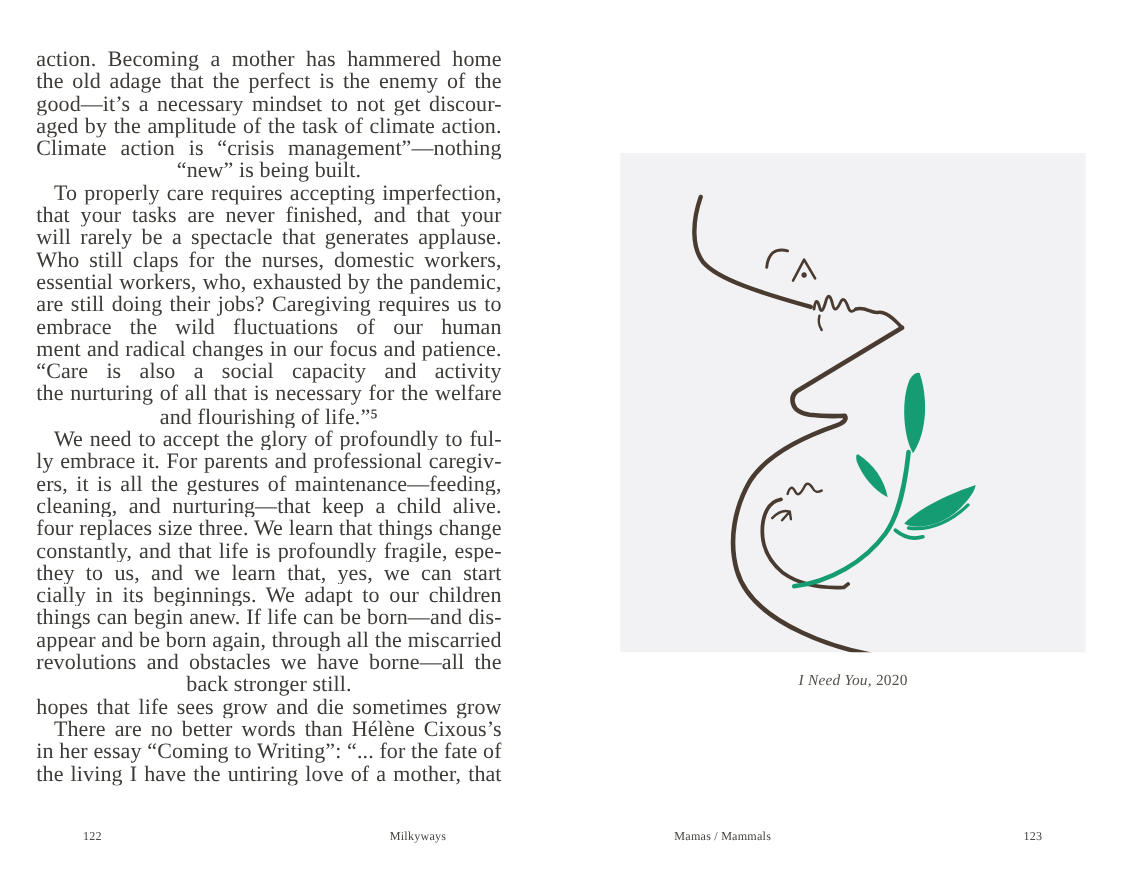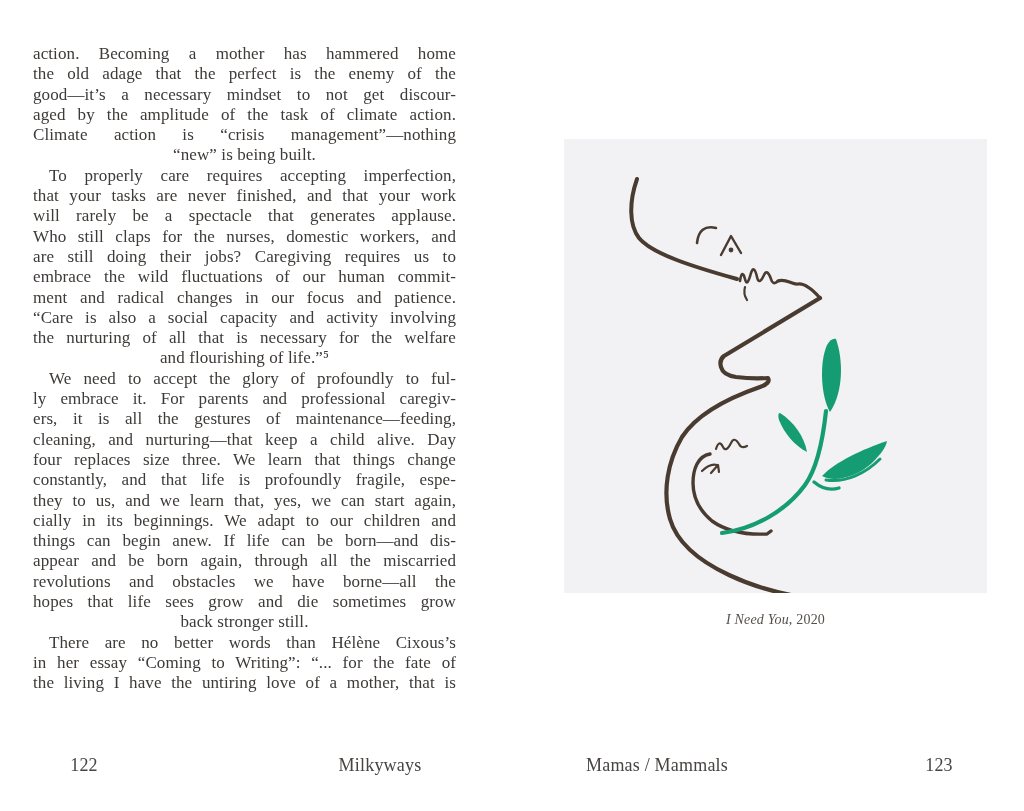--- a/index.html
+++ b/index.html
@@ -17,21 +17,21 @@
     background: #ffffff;
     font-family: "Liberation Serif", "DejaVu Serif", serif;
     color: #3d3a37;
   }
   
   .text-column {
     position: absolute;
     left: 33px;
     top: 44px;
     width: 423px;
-    font-size: 17px;
+    font-size: 20px;
     line-height: 20.3px;
     letter-spacing: 0.1px;
     color: #3d3a37;
   }
   .line {
     height: 20.3px;
     overflow: hidden;
     text-align: justify;
   }
   .line::after {
@@ -69,21 +69,21 @@
     font-size: 14px;
     letter-spacing: 0.2px;
     color: #55504b;
   }
   .caption .title { font-style: italic; }
 
   
   .foot {
     position: absolute;
     top: 755px;
-    font-size: 18px;
+    font-size: 11px;
     letter-spacing: 0.2px;
     color: #474441;
     text-align: center;
   }
   .folio-left   { left: 60px;  width: 48px; }
   .runhead-left { left: 310px; width: 140px; }
   .runhead-right{ left: 577px; width: 160px; }
   .folio-right  { left: 915px; width: 48px; }
 
   .ink   { stroke: var(--ink, #4a3b31); fill: none; stroke-linecap: round; stroke-linejoin: round; }
@@ -99,39 +99,40 @@
       <div class="line">action. Becoming a mother has hammered home</div>
       <div class="line">the old adage that the perfect is the enemy of the</div>
       <div class="line">good—it’s a necessary mindset to not get discour-</div>
       <div class="line">aged by the amplitude of the task of climate action.</div>
       <div class="line">Climate action is “crisis management”—nothing</div>
       <div class="line last">“new” is being built.</div>
       <div class="line indent">To properly care requires accepting imperfection,</div>
       <div class="line">that your tasks are never finished, and that your work</div>
       <div class="line">will rarely be a spectacle that generates applause.</div>
       <div class="line">Who still claps for the nurses, domestic workers, and</div>
+      <div class="line">essential workers, who, exhausted by the pandemic,</div>
       <div class="line">are still doing their jobs? Caregiving requires us to</div>
       <div class="line">embrace the wild fluctuations of our human commit-</div>
       <div class="line">ment and radical changes in our focus and patience.</div>
       <div class="line">“Care is also a social capacity and activity involving</div>
       <div class="line">the nurturing of all that is necessary for the welfare</div>
       <div class="line last">and flourishing of life.”⁵</div>
       <div class="line indent">We need to accept the glory of profoundly to ful-</div>
       <div class="line">ly embrace it. For parents and professional caregiv-</div>
       <div class="line">ers, it is all the gestures of maintenance—feeding,</div>
       <div class="line">cleaning, and nurturing—that keep a child alive. Day</div>
       <div class="line">four replaces size three. We learn that things change</div>
       <div class="line">constantly, and that life is profoundly fragile, espe-</div>
       <div class="line">they to us, and we learn that, yes, we can start again,</div>
       <div class="line">cially in its beginnings. We adapt to our children and</div>
       <div class="line">things can begin anew. If life can be born—and dis-</div>
       <div class="line">appear and be born again, through all the miscarried</div>
       <div class="line">revolutions and obstacles we have borne—all the</div>
+      <div class="line last">back stronger still.</div>
       <div class="line">hopes that life sees grow and die sometimes grow</div>
-      <div class="line last">back stronger still.</div>
       <div class="line indent">There are no better words than Hélène Cixous’s</div>
       <div class="line">in her essay “Coming to Writing”: “... for the fate of</div>
       <div class="line">the living I have the untiring love of a mother, that is</div>
     </div>
 
   <div class="foot folio-left">122</div>
   <div class="foot runhead-left">Milkyways</div>
 
   <div class="artwork-frame">
     <svg viewBox="0 0 423 454">

